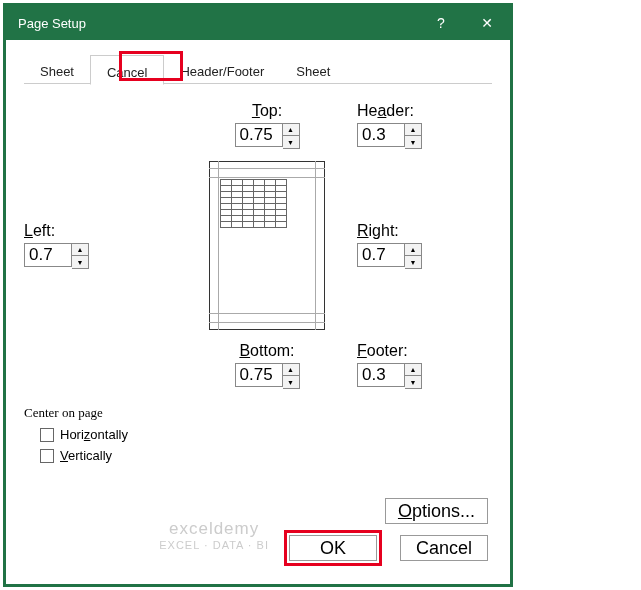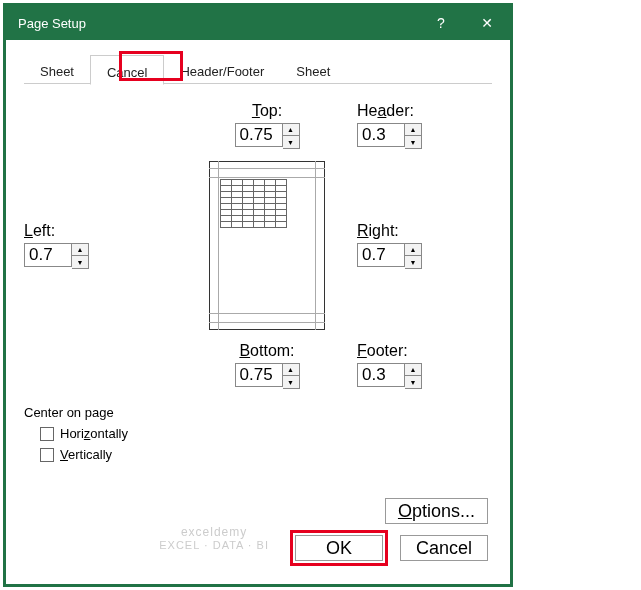--- a/index.html
+++ b/index.html
@@ -30,29 +30,29 @@
     .pv-v1 { left: 9px; top: 0; bottom: 0; border-left: 1px solid #aaa; }
     .pv-v2 { right: 9px; top: 0; bottom: 0; border-left: 1px solid #aaa; }
     .pv-h1 { top: 7px; left: 0; right: 0; border-top: 1px solid #aaa; }
     .pv-h2 { top: 16px; left: 0; right: 0; border-top: 1px solid #aaa; }
     .pv-h3 { bottom: 16px; left: 0; right: 0; border-top: 1px solid #aaa; }
     .pv-h4 { bottom: 7px; left: 0; right: 0; border-top: 1px solid #aaa; }
     .pv-sheet { position: absolute; left: 12px; top: 19px; width: 72px; }
     .pv-row { display: flex; }
     .pv-cell { width: 12px; height: 7px; border: 1px solid #666; margin: -1px 0 0 -1px; background: #fff; }
     .center-group { margin-top: 16px; font-size: 13px; }
-    .center-title { margin-bottom: 6px; }
+    .center-title { margin-bottom: 6px; font-family: Liberation Serif, serif; }
     .chk-row { display: flex; align-items: center; margin-left: 16px; margin-bottom: 6px; }
     .chk { width: 14px; height: 14px; border: 1px solid #666; margin-right: 6px; background: #fff; }
     .bottom-btns { position: absolute; right: 22px; bottom: 60px; }
     .btn { min-width: 88px; height: 26px; border: 1px solid #999; background: #fff; font-size: 18px; padding: 0 12px; }
-    .footer-row { position: absolute; bottom: 18px; right: 22px; display: flex; gap: 12px; align-items: center; }
+    .footer-row { position: absolute; bottom: 18px; right: 22px; display: flex; gap: 18px; align-items: center; }
     .ok-hl { border: 3px solid #e6001f; padding: 2px; display: inline-block; }
     .watermark { position: absolute; left: 50%; bottom: 33px; transform: translateX(-90%); color: #ccc; font-size: 11px; text-align: center; letter-spacing: 1px; pointer-events: none; }
-    .watermark .wm1 { font-size: 12px; }
+    .watermark .wm1 { font-size: 17px; }
     .cl { padding-right: 14px; }
     .left-col-inner { display: flex; flex-direction: column; align-items: flex-start; }
   </style>
 </head>
 <body>
 
 <div class="win-outline">
   <div class="titlebar">
     <span class="titlebar-title">Page Setup</span>
     <div class="titlebar-btn">?</div>

